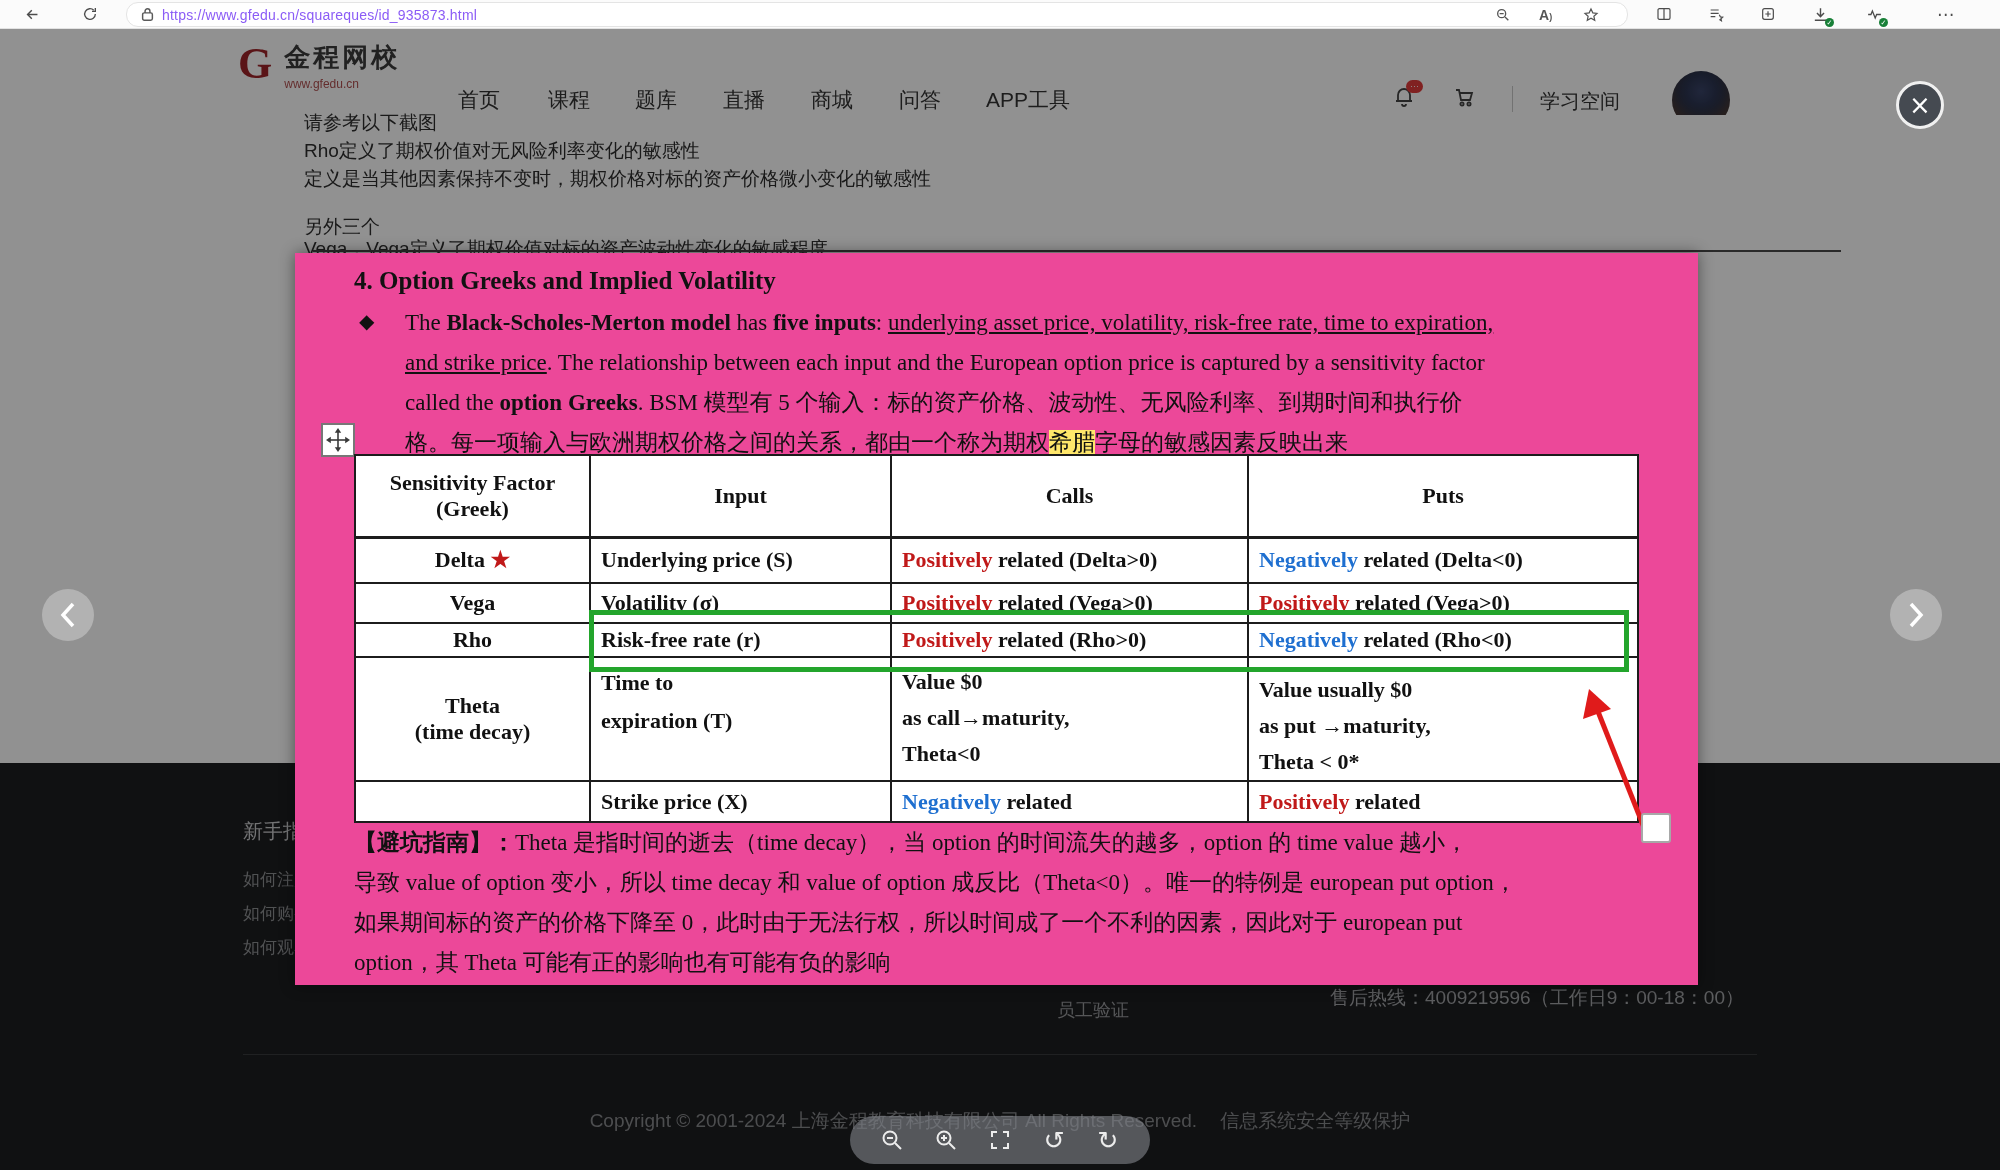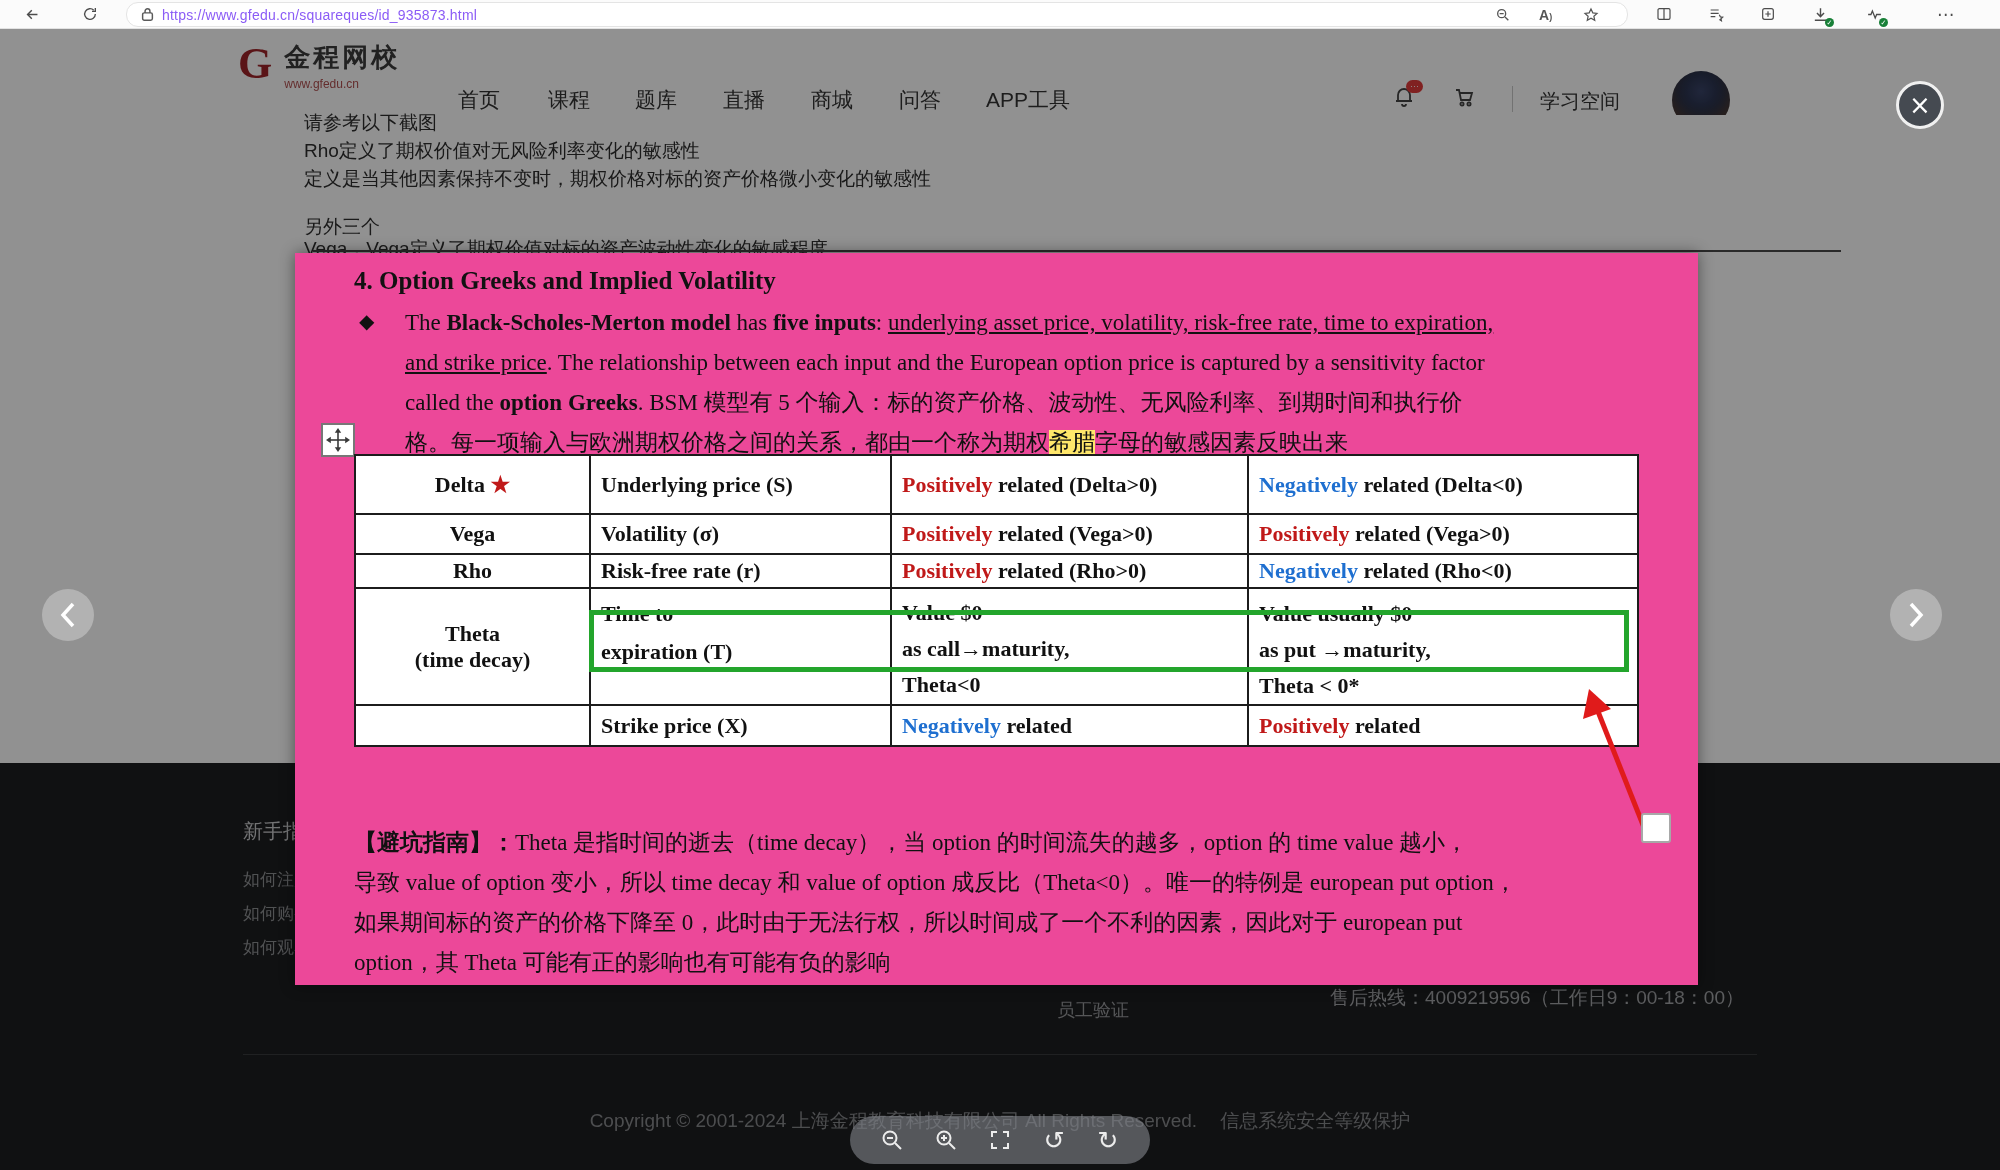--- a/index.html
+++ b/index.html
@@ -204,21 +204,30 @@
 
     <div class="abs" style="left:59px;top:201px;">
       <table class="greeks">
         <colgroup>
             <col style="width:235px">
             <col style="width:301px">
             <col style="width:357px">
             <col style="width:390px">
           </colgroup>
         <tbody>
-        <tr style="height:59px;">
+            <tr class="hdr" style="height:82px;">
+          <td>
+            <div>Sensitivity Factor</div>
+            <div>(Greek)</div>
+          </td>
+          <td>Input</td>
+          <td>Calls</td>
+          <td>Puts</td>
+        </tr>
+        <tr style="height:46px;">
           <td class="cgreek"><span>Delta </span><span class="c-red">★</span></td>
           <td><span>Underlying price (S)</span></td>
           <td><span class="c-red">Positively</span><span> related (Delta&gt;0)</span></td>
           <td><span class="c-blue">Negatively</span><span> related (Delta&lt;0)</span></td>
         </tr>
         <tr style="height:40px;">
           <td class="cgreek"><span>Vega</span></td>
           <td><span>Volatility (σ)</span></td>
           <td><span class="c-red">Positively</span><span> related (Vega&gt;0)</span></td>
           <td><span class="c-red">Positively</span><span> related (Vega&gt;0)</span></td>
@@ -236,21 +245,21 @@
           </td>
           <td style="vertical-align:top;padding-top:6px;">
             <div style="line-height:38px;">Time to</div>
             <div style="line-height:38px;">expiration (T)</div>
           </td>
           <td style="vertical-align:top;padding-top:6px;">
             <div style="line-height:36px;">Value $0</div>
             <div style="line-height:36px;">as call→maturity,</div>
             <div style="line-height:36px;">Theta&lt;0</div>
           </td>
-          <td style="vertical-align:top;padding-top:7px;">
+          <td style="vertical-align:top;padding-top:14px;">
             <div style="line-height:36px;">Value usually $0</div>
             <div style="line-height:36px;">as put →maturity,</div>
             <div style="line-height:36px;">Theta &lt; 0*</div>
           </td>
         </tr>
         <tr style="height:41px;">
           <td class="cgreek"><span></span></td>
           <td><span>Strike price (X)</span></td>
           <td><span class="c-blue">Negatively</span><span> related</span></td>
           <td><span class="c-red">Positively</span><span> related</span></td>

